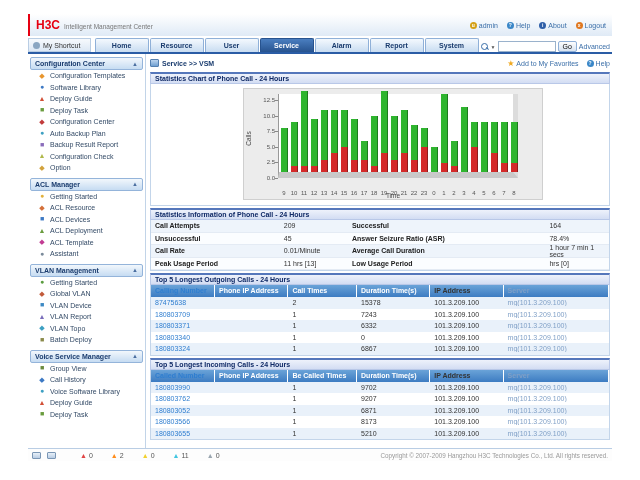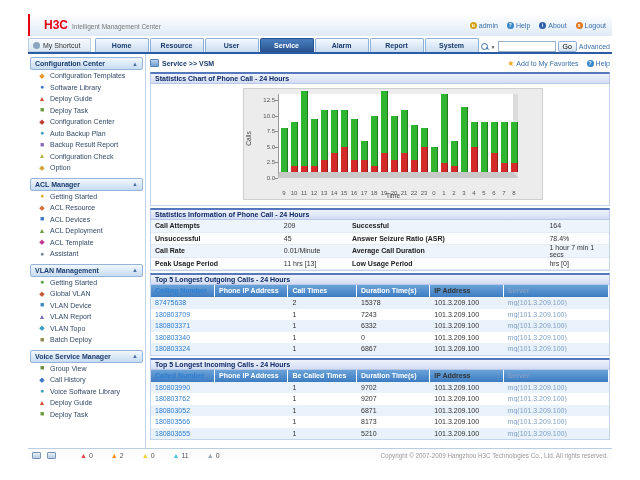--- a/index.html
+++ b/index.html
@@ -6,21 +6,21 @@
   html,body { width:640px; height:480px; background:#ffffff; overflow:hidden;
     font-family:"Liberation Sans", sans-serif; }
   .app { position:absolute; left:28px; top:14px; width:584px; height:448px;
     background:#fff; font-size:7px; color:#333; }
 
   
   .topbar { height:22px; background:linear-gradient(#ffffff,#dfeaf6);
     border-left:2px solid #e60012; display:flex; align-items:center;
     justify-content:space-between; padding:0 6px; }
   .logo-area { display:flex; align-items:baseline; gap:4px; }
-  .logo { color:#e60012; font-weight:bold; font-size:12px; letter-spacing:0;margin-left:8px; }
+  .logo { color:#e60012; font-weight:bold; font-size:12px; letter-spacing:0; }
   .logo-sub { color:#777; font-size:6.5px; }
   .user-links { display:flex; align-items:center; gap:9px; }
   .user-link { display:flex; align-items:center; gap:2px; color:#3a6ea8; cursor:pointer; }
   .mini-ico { width:7px; height:7px; border-radius:50%; display:inline-block;
     color:#fff; font-size:5px; line-height:7px; text-align:center; font-weight:bold; }
 
   
   .navrow { height:16px; display:flex; align-items:flex-end; background:#fff; }
   .shortcut { width:115px; height:14px; background:linear-gradient(#f7fafd,#dce8f5);
     border:1px solid #b9cde4; display:flex; align-items:center; gap:3px; padding:0 4px;

